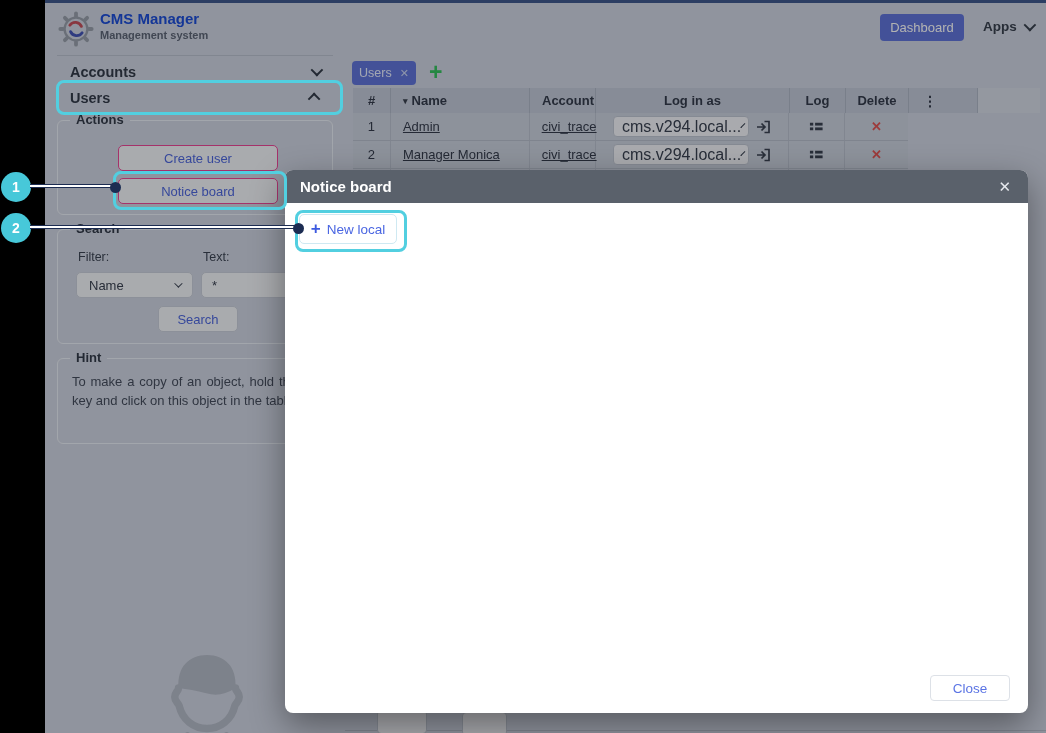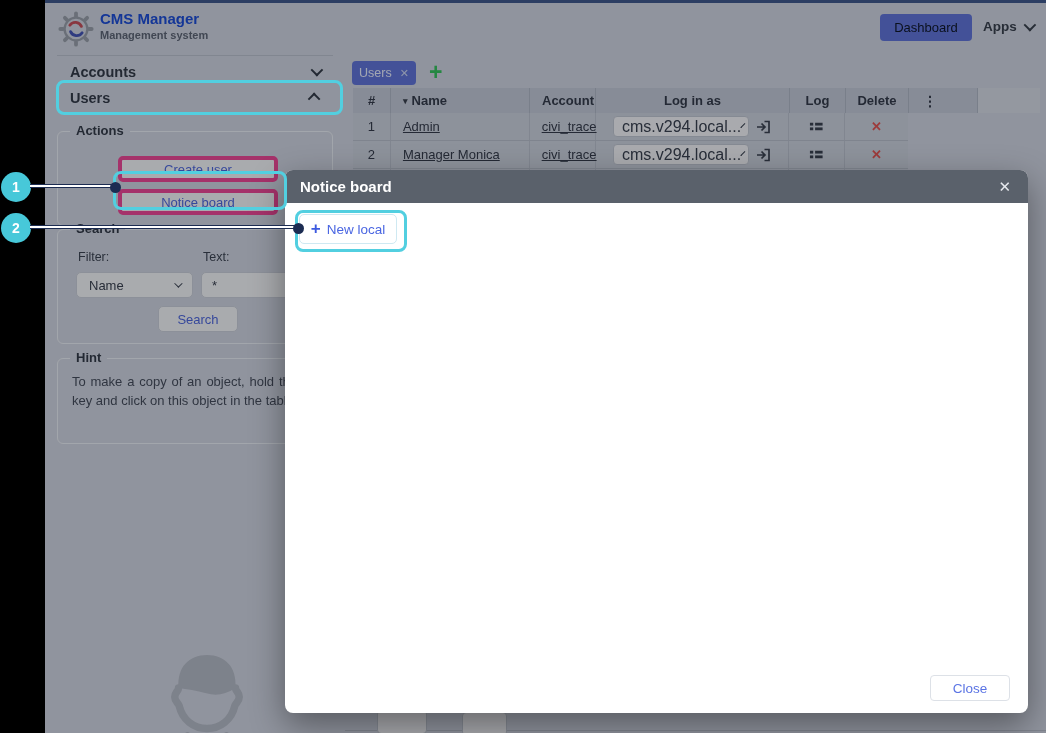--- a/index.html
+++ b/index.html
@@ -8,44 +8,44 @@
   .abs{position:absolute;}
 
   
   .app{position:absolute;left:45px;top:0;width:1001px;height:733px;background:#cfd5e2;
        border-top:3px solid #3f5a8f;box-sizing:border-box;overflow:hidden;}
 
   
   .app-header{position:absolute;left:0;top:0;width:100%;height:52px;}
   .brand-title{position:absolute;left:55px;top:7px;font-size:15px;font-weight:700;color:#1d4ed8;}
   .brand-sub{position:absolute;left:55px;top:26px;font-size:11px;font-weight:700;color:#5d6678;}
-  .btn-dashboard{position:absolute;left:835px;top:11px;width:92px;height:27px;background:#6075da;
-       border-radius:4px;color:#0f172a;font-size:13px;display:flex;align-items:center;justify-content:center;cursor:pointer;}
+  .btn-dashboard{position:absolute;left:835px;top:11px;width:84px;height:27px;background:#6075da;
+       border-radius:4px;color:#ffffff;font-size:13px;display:flex;align-items:center;justify-content:center;cursor:pointer;}
   .apps-menu{position:absolute;left:938px;top:16px;color:#39414f;font-size:13.5px;font-weight:600;display:flex;align-items:center;gap:7px;cursor:pointer;}
   .chev{display:inline-block;width:7px;height:7px;border-right:2px solid currentColor;border-bottom:2px solid currentColor;}
   .chev.down{transform:rotate(45deg) translateY(-2px);}
   .chev.up{transform:rotate(-135deg) translateY(-2px);}
   .chev.sm{width:5px;height:5px;border-width:1.6px;}
 
   
   .sidebar{position:absolute;left:0;top:55px;width:300px;bottom:0;}
   .sidebar::before{content:"";position:absolute;left:12px;right:12px;top:-3px;border-top:1px solid #b9c0cf;}
   .nav-item{position:absolute;left:13px;right:11px;height:25px;display:flex;align-items:center;
        justify-content:space-between;padding:0 14px 0 12px;box-sizing:border-box;
        font-size:14.5px;font-weight:700;color:#333b4a;cursor:pointer;}
   .nav-accounts{top:1px;}
   .nav-users{top:27px;}
 
   .fieldset{position:absolute;left:12px;width:276px;border:1px solid #e9eef6;border-radius:6px;box-sizing:border-box;}
   .legend{position:absolute;top:-9px;left:12px;background:#cfd5e2;padding:0 6px;font-size:13px;font-weight:700;color:#333b4a;}
-  .fs-actions{top:62px;height:95px;margin-top:11px;}
+  .fs-actions{top:62px;height:95px;}
   .fs-search{top:171px;height:115px;}
   .fs-hint{top:300px;height:86px;}
 
-  .side-btn{position:absolute;left:60px;width:160px;height:26px;background:#f3f5fa;border:4px solid #ec4899;
+  .side-btn{position:absolute;left:60px;width:160px;height:26px;background:#f3f5fa;border:1px solid #ec4899;
        border-radius:5px;box-sizing:border-box;color:#4e68de;font-size:13px;display:flex;align-items:center;justify-content:center;cursor:pointer;}
   .btn-create-user{top:24px;}
   .btn-notice-board{top:57px;}
 
   .fld-label{position:absolute;font-size:12.5px;color:#3c4454;}
   .ctl{position:absolute;height:26px;background:#f3f5fa;border:1px solid #c9cfdb;border-radius:5px;box-sizing:border-box;
        display:flex;align-items:center;font-size:13px;color:#3a4252;}
   .sel-filter{left:18px;top:42px;width:117px;justify-content:space-between;padding:0 12px;cursor:pointer;}
   .inp-text{left:143px;top:42px;width:122px;padding:0 10px;}
   .btn-search{left:100px;top:76px;width:80px;height:26px;justify-content:center;color:#4e68de;cursor:pointer;}

